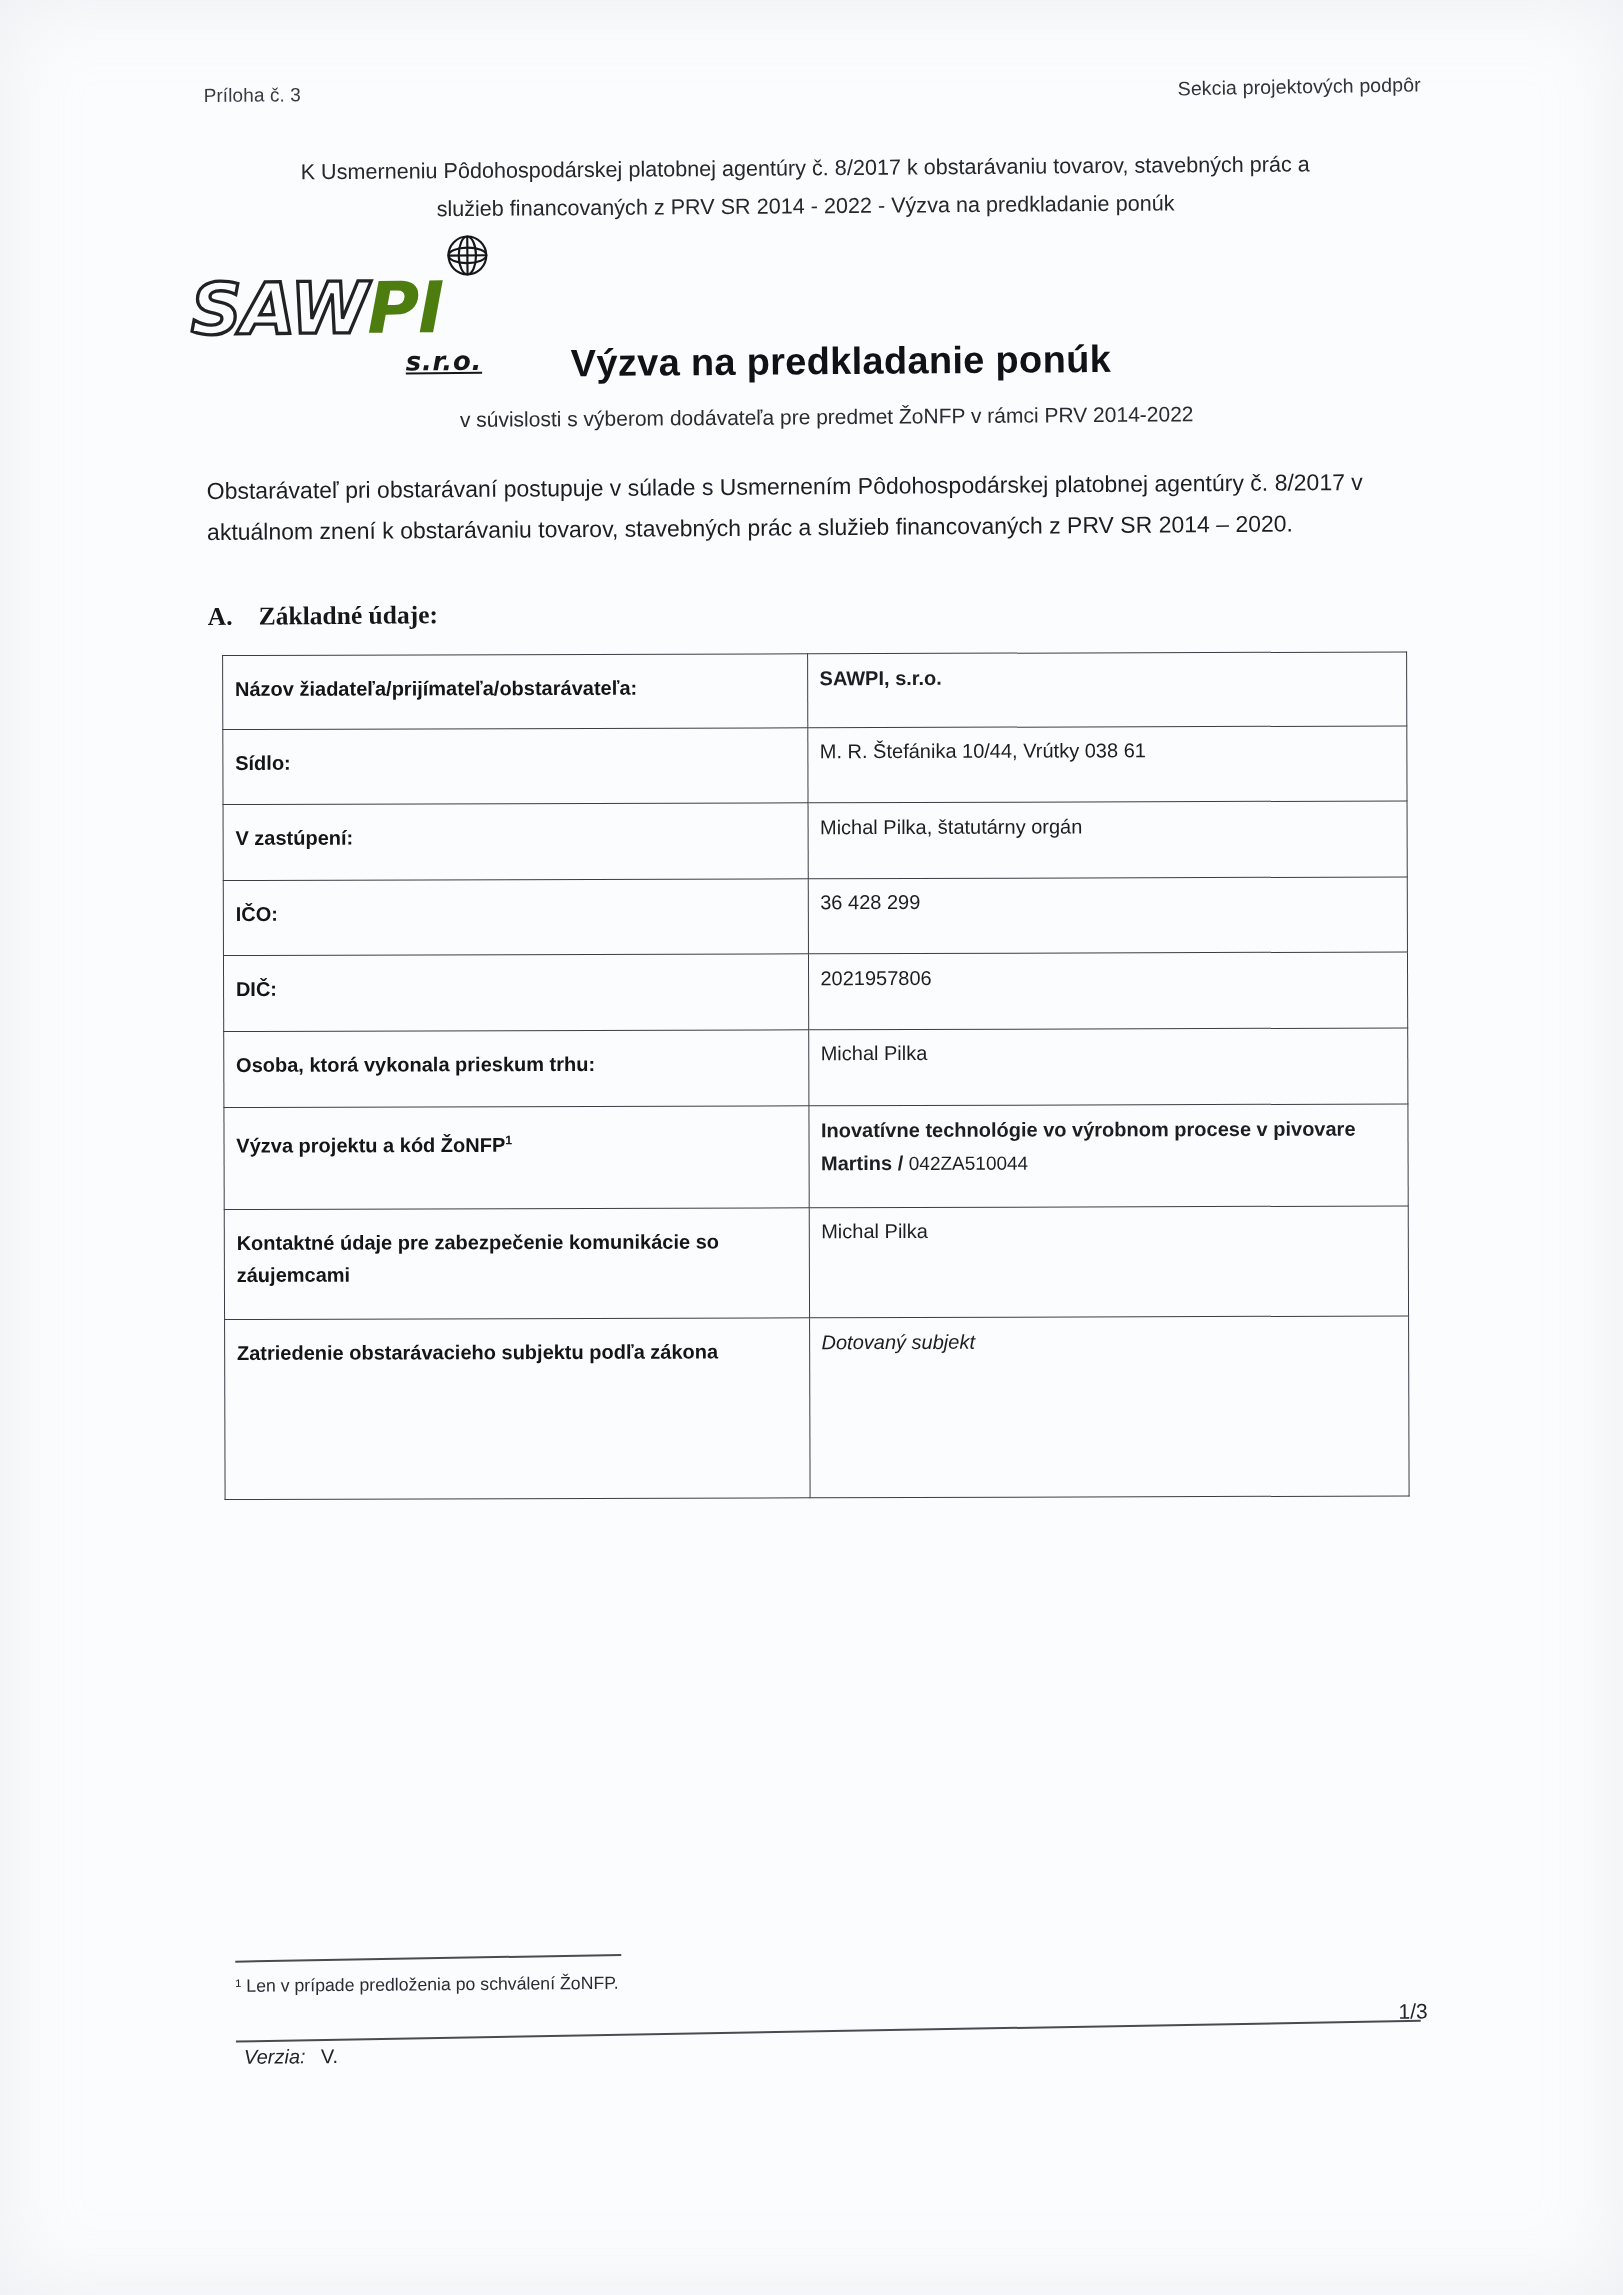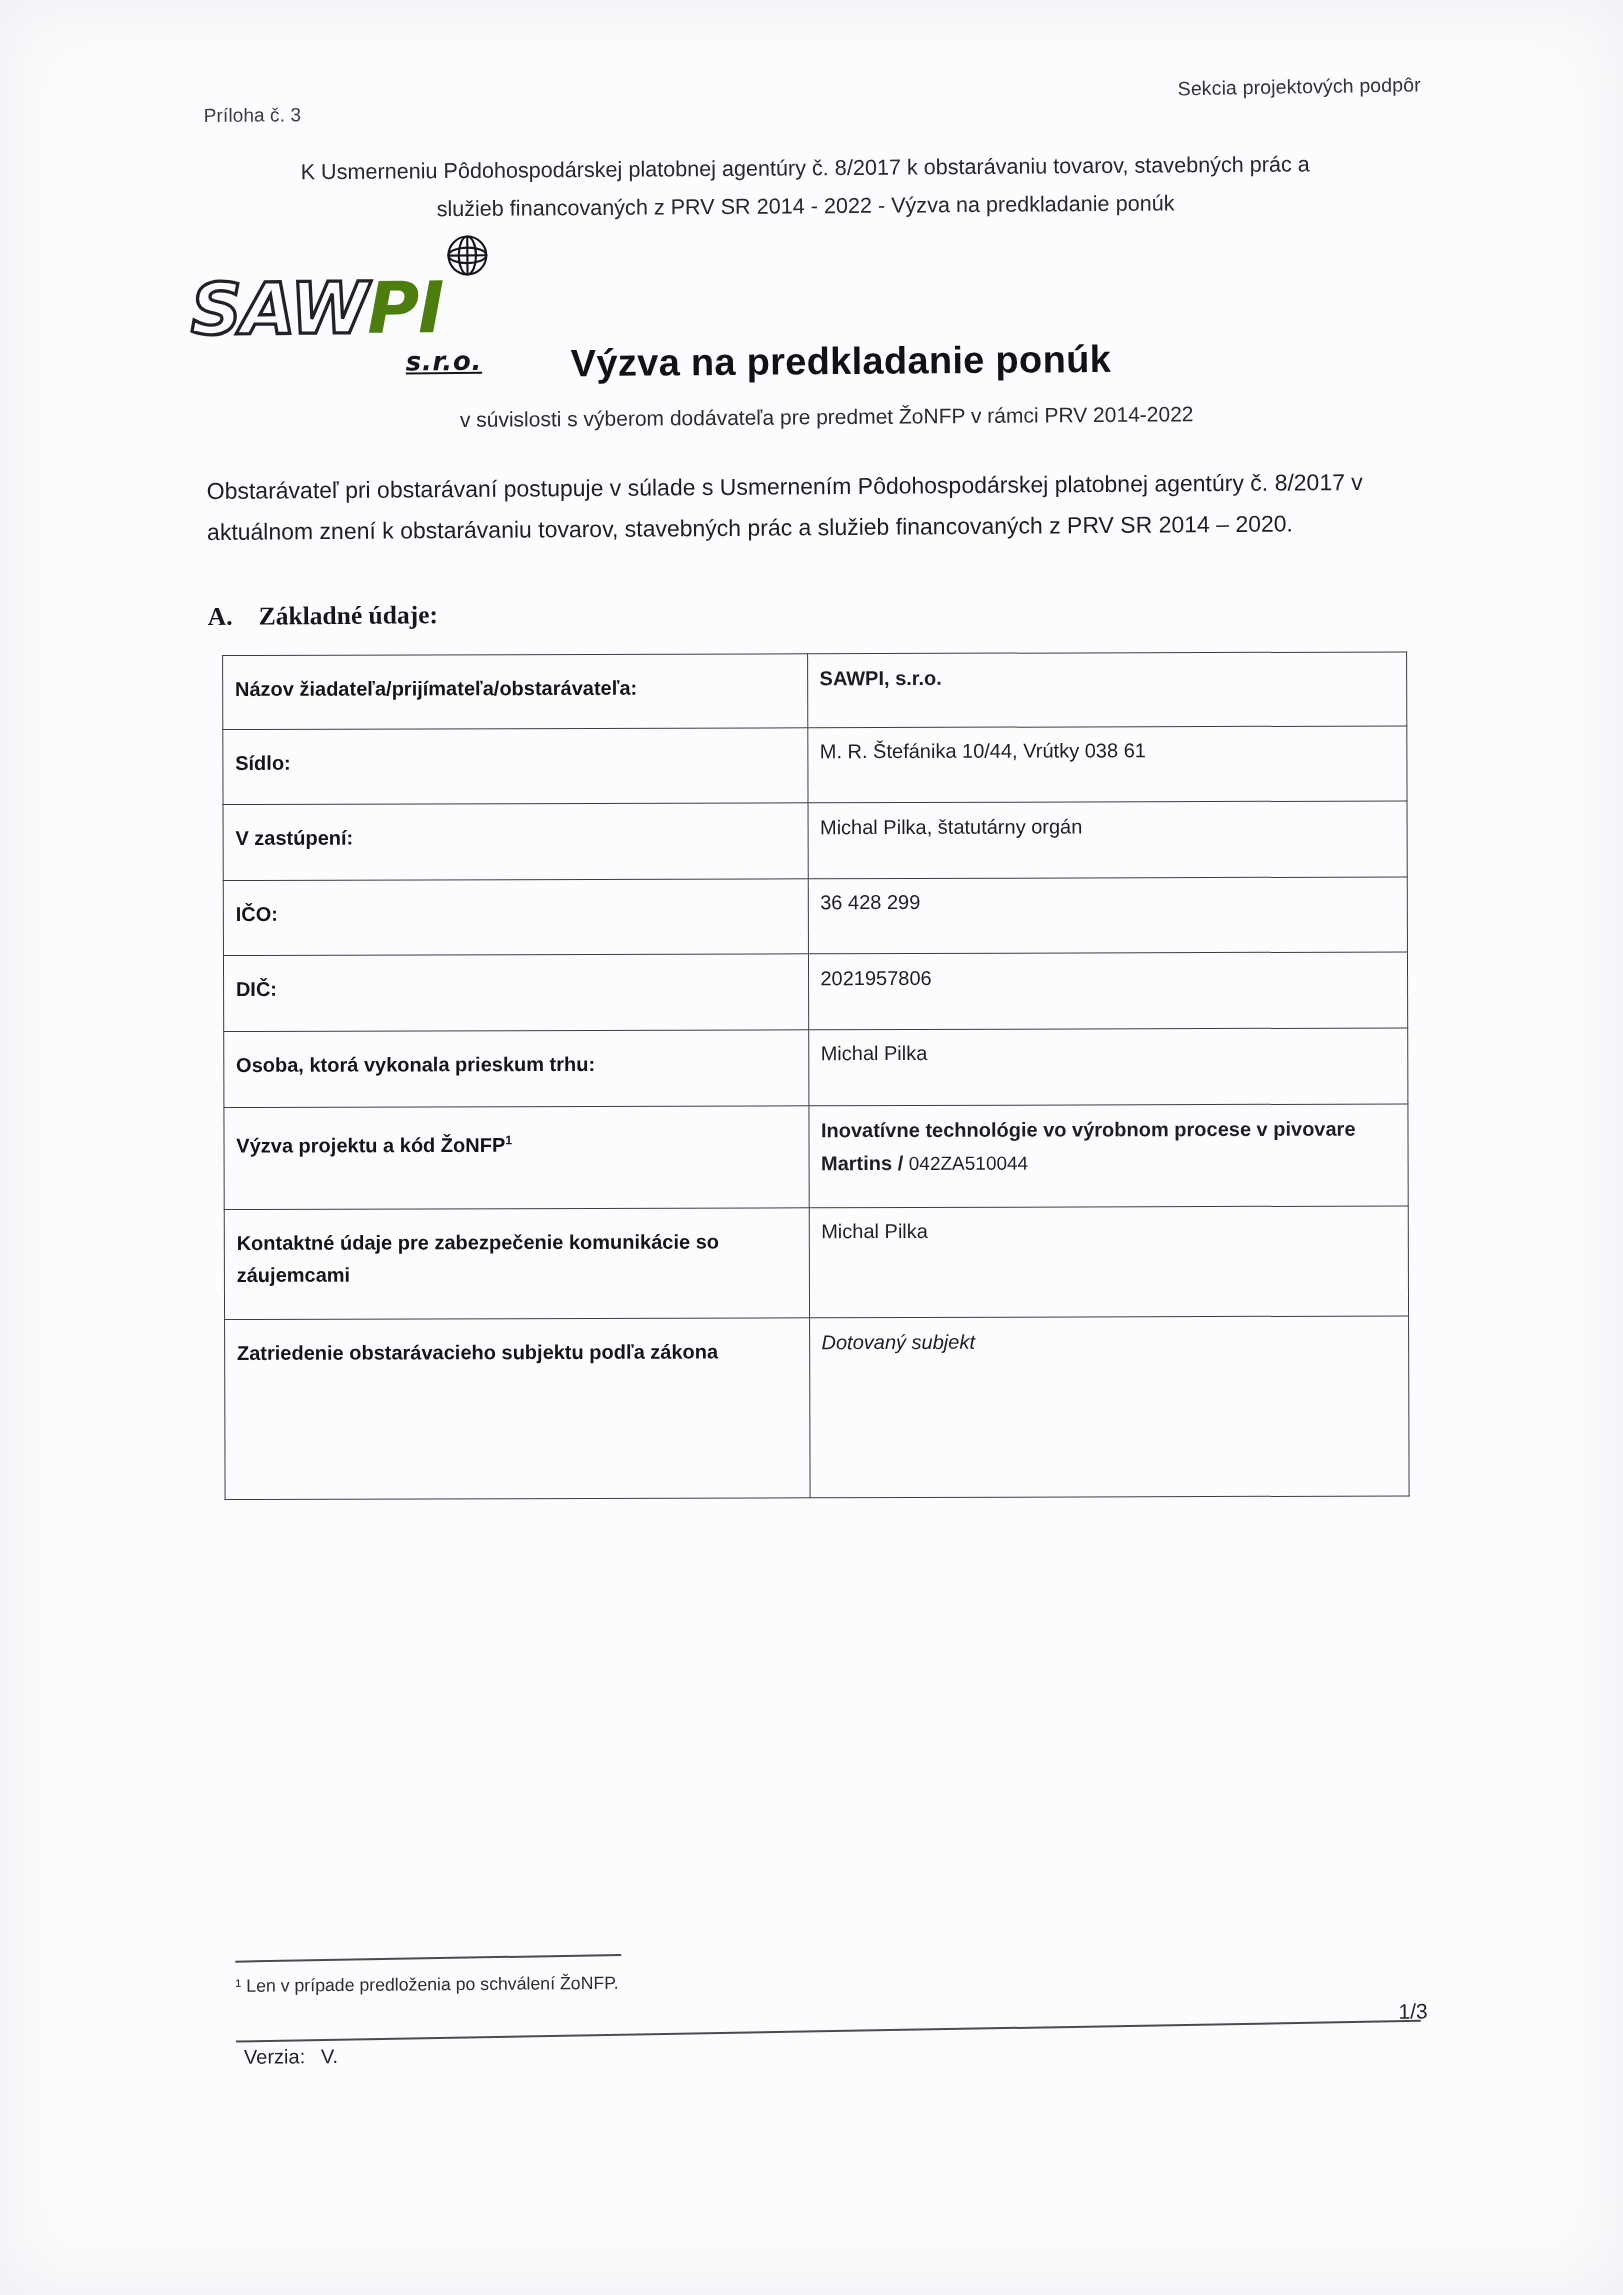--- a/index.html
+++ b/index.html
@@ -24,21 +24,21 @@
     position: absolute;
     inset: 0;
     transform: rotate(-0.45deg);
     transform-origin: 52% 45%;
   }
 
   
   .hdr-left {
     position: absolute;
     left: 211px;
-    top: 100px;
+    top: 80px;
     font-size: 19px;
     letter-spacing: 0.1px;
     color: #3a3a42;
   }
   .hdr-right {
     position: absolute;
     right: 196px;
     top: 79px;
     font-size: 19.6px;
     letter-spacing: 0.1px;
@@ -219,21 +219,21 @@
     border-top: 2px solid #4a4a52;
     transform: rotate(-0.55deg);
   }
   .footer-left {
     position: absolute;
     left: 236px;
     top: 2041px;
     font-size: 20px;
     color: #23232a;
   }
-  .footer-left .ver { display:inline-block; width: 77px; }
+  .footer-left .ver { display:inline-block; width: 77px; font-style: italic; }
   .pageno {
     position: absolute;
     right: 204px;
     top: 2004px;
     font-size: 21px;
     color: #23232a;
   }
 </style>
 </head>
 <body>

